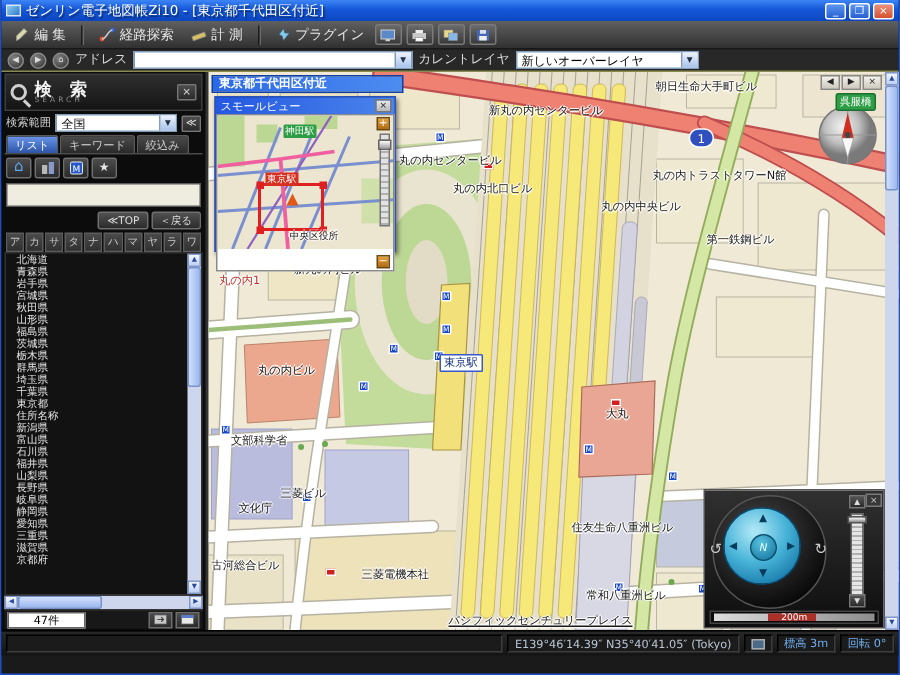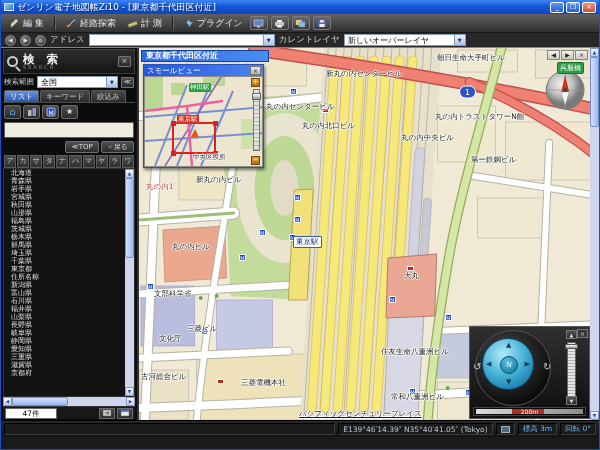--- a/index.html
+++ b/index.html
@@ -81,21 +81,21 @@
 .map-label.green-badge{background:#2e9e46;color:#fff;padding:0 2px;border-radius:2px;border:1px solid #1c7030;text-shadow:none;font-size:7px}
 .metro-icon{position:absolute;width:7px;height:7px;background:#1848c8;color:#fff;font-size:5px;line-height:6px;text-align:center;border:1px solid #fff;border-radius:1px;z-index:2}
 .red-badge{position:absolute;width:7px;height:5px;background:#d02020;border:1px solid #fff;z-index:2}
 .child-title{position:absolute;left:2px;top:2px;width:128px;height:12px;background:linear-gradient(90deg,#2a68e8,#4d8cf0);border:1px solid #1040a0;color:#fff;font-size:8px;font-weight:bold;line-height:10px;padding-left:4px;z-index:6;white-space:nowrap;overflow:hidden}
 .child-controls{position:absolute;right:11px;top:2px;display:flex;gap:1px;z-index:7}
 .cbtn{width:13px;height:10px;background:linear-gradient(180deg,#f2f1ec,#cdc9bd);border:1px solid #888;font-size:6px;line-height:8px;text-align:center;color:#222}
 
 .overview{position:absolute;left:4px;top:16px;width:121px;height:104px;border:1px solid #2a52b8;background:#123a9a;z-index:5;box-shadow:1px 2px 3px rgba(0,0,0,.5)}
 .ov-title{height:11px;background:linear-gradient(90deg,#2458e0,#4b84ec);color:#fff;font-size:7.5px;line-height:10px;padding:0 2px 0 3px;display:flex;align-items:center}
 .ov-close{margin-left:auto;width:11px;height:9px;background:linear-gradient(180deg,#e8e8e8,#b8b8b8);border:1px solid #777;color:#222;font-size:6px;line-height:7px;text-align:center}
-.ov-body{position:relative;height:91px;border:1px solid #8a8a8a;background:#a16207;overflow:hidden}
+.ov-body{position:relative;height:105px;border:1px solid #8a8a8a;background:#ffffff;overflow:hidden}
 .ov-label{position:absolute;font-size:6.5px;white-space:nowrap;z-index:3}
 .ov-kanda{left:44px;top:6px;background:#2e9e46;color:#fff;padding:0 1px;border-radius:1px}
 .ov-tokyo{left:32px;top:38px;background:#d83020;color:#fff;padding:0 1px}
 .ov-chuo{left:48px;top:76px;color:#222;text-shadow:1px 0 0 #fff,-1px 0 0 #fff,0 1px 0 #fff,0 -1px 0 #fff}
 .ov-slider{position:absolute;right:2px;top:12px;width:7px;height:62px;background:repeating-linear-gradient(180deg,#e2e2e2 0 3px,#b0b0b0 3px 4px);border:1px solid #777;z-index:4}
 .ov-sthumb{position:absolute;right:1px;top:16px;width:9px;height:7px;background:linear-gradient(180deg,#fdfdfd,#9a9a9a);border:1px solid #666;z-index:5}
 .ov-zbtn{position:absolute;right:2px;width:9px;height:9px;background:linear-gradient(180deg,#e8a23c,#b06a14);border:1px solid #6a4a10;color:#fff;font-size:7px;line-height:7px;text-align:center;z-index:5}
 .ov-zbtn.plus{top:1px}
 .ov-zbtn.minus{bottom:1px}
 

